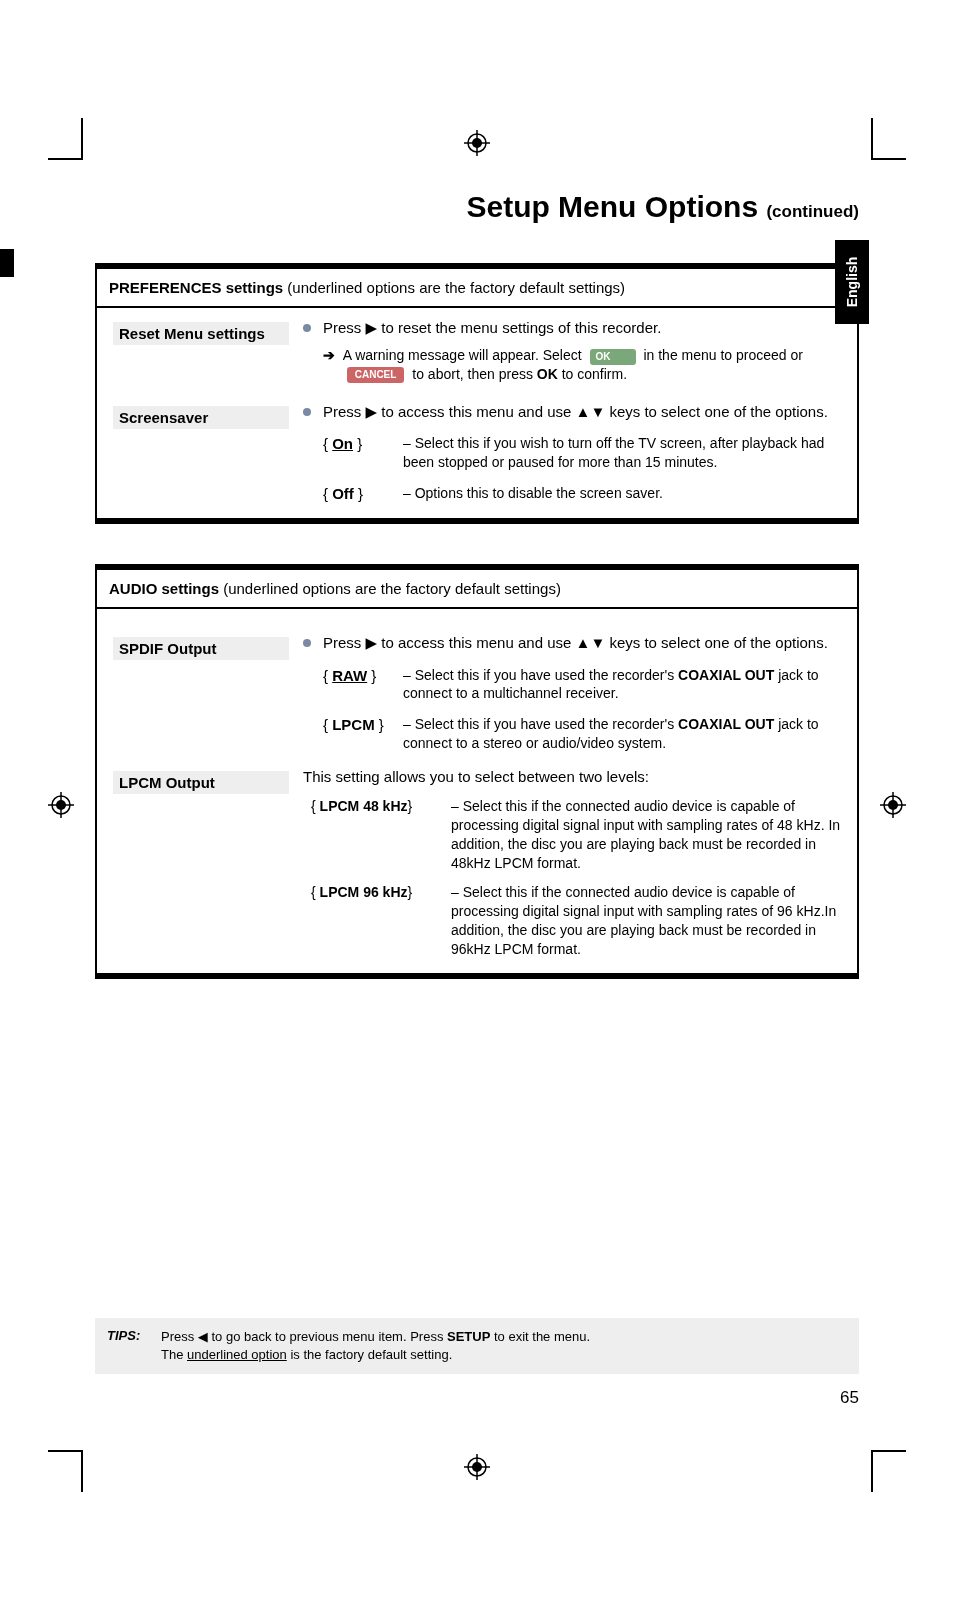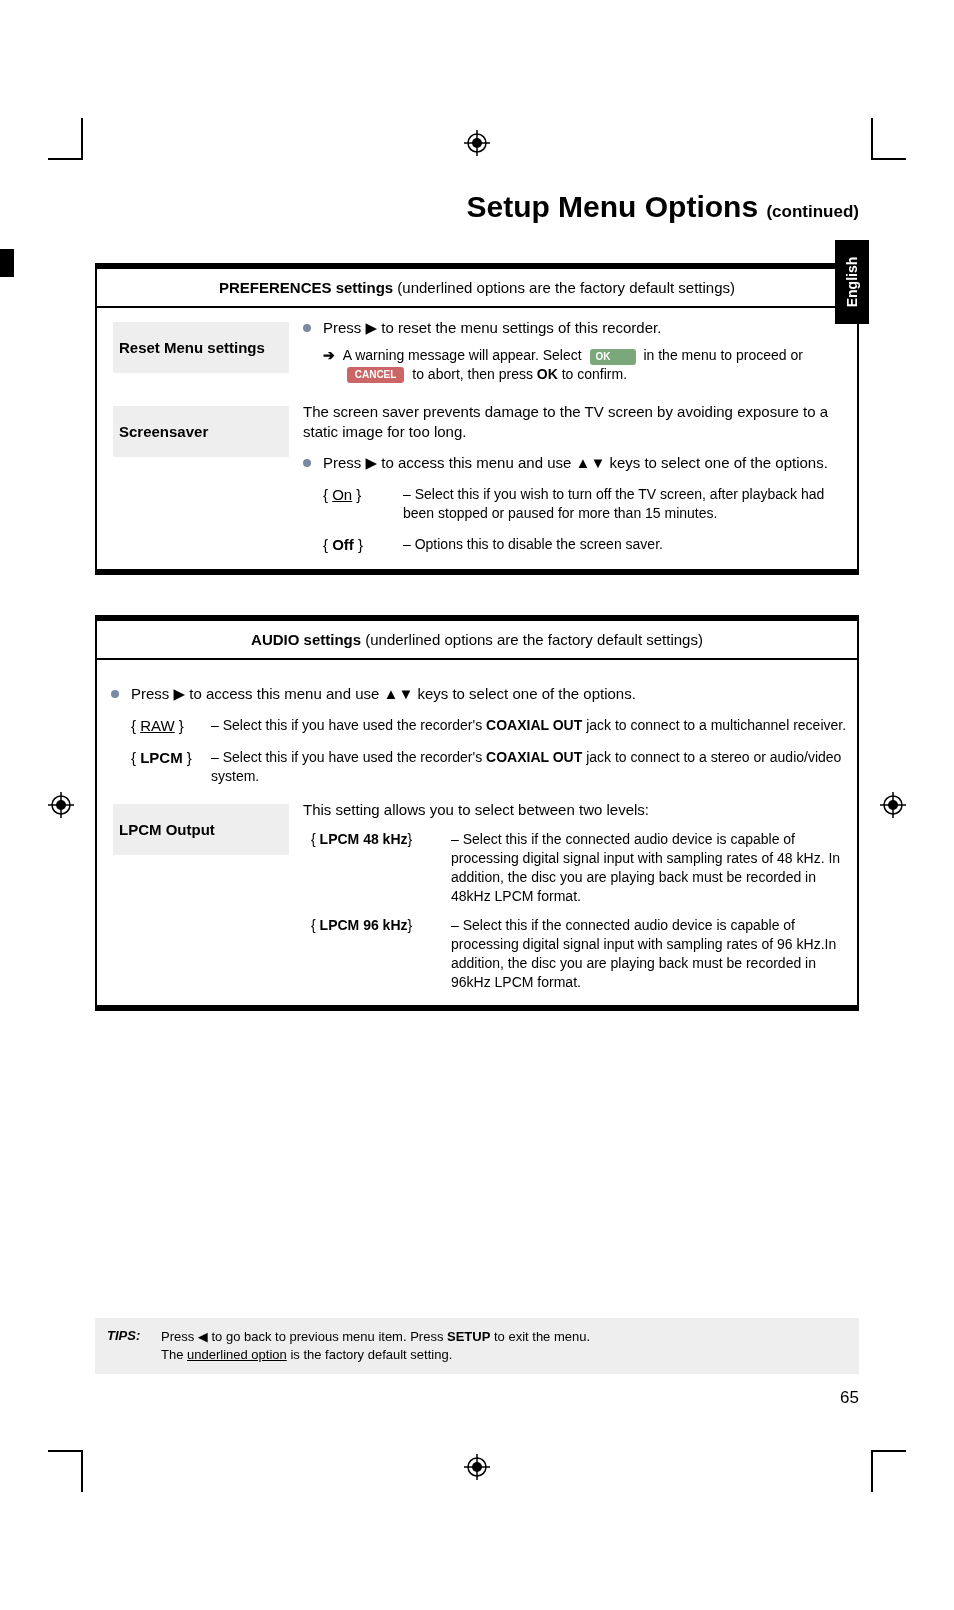--- a/index.html
+++ b/index.html
@@ -58,35 +58,34 @@
   .box {
     border: 2px solid #000;
     border-top-width: 6px;
     border-bottom-width: 6px;
     margin-bottom: 40px;
   }
   .box-header {
     padding: 10px 12px 10px 12px;
     font-size: 15px;
     border-bottom: 2px solid #000;
-    text-align: center;
   }
   .box-header b { font-weight: bold; }
   .box-body { padding: 0; }
 
   .row { display: flex; padding: 10px 10px 14px 8px; }
   .label-col {
     width: 192px; flex: 0 0 192px;
     padding: 4px 8px;
   }
   .label-col .shade {
     background: #eeeeee;
     font-weight: bold;
     font-size: 15px;
-    padding: 17px 6px;
+    padding: 3px 6px;
     display: inline-block;
     width: 100%;
   }
   .content-col { flex: 1; font-size: 15px; line-height: 1.35; padding-left: 6px; }
   .bullet-line { display: flex; margin-bottom: 8px; }
   .bullet-dot {
     width: 8px; height: 8px; border-radius: 50%;
     background: #7a8aa3; flex: 0 0 8px; margin-top: 6px; margin-right: 12px;
   }
   .arrow-line { display:flex; margin: 6px 0 0 20px; font-size:14px; }
@@ -99,21 +98,21 @@
     font-weight: bold;
     color: #fff;
     line-height: 16px;
     vertical-align: middle;
     margin: 0 4px;
   }
   .pill-ok { background: #7aa87a; min-width:46px; text-align:left; padding-left:6px;}
   .pill-cancel { background: #c66; }
   .opt-row { display:flex; margin: 12px 0 0 20px; }
   .opt-label { width: 80px; flex:0 0 80px; font-size:15px; }
-  .opt-label .ul { text-decoration: underline; font-weight:normal;text-align:center; }
+  .opt-label .ul { text-decoration: underline; font-weight:bold;text-align:center; }
   .opt-label .nl { font-weight:bold; }
   .opt-desc { flex:1; font-size:14px; }
   .intro { margin: 0 0 10px 20px; }
   .opt-row-wide { display:flex; margin: 10px 0 0 8px; font-size:14px; }
   .opt-row-wide .w-label { flex:0 0 140px; }
   .opt-row-wide .w-label b { font-weight:bold; }
   .opt-row-wide .w-desc { flex:1; }
 
   .tips-bar {
     position: absolute;
@@ -211,21 +210,20 @@
             <div>
               <span>A warning message will appear. Select </span><span class="pill pill-ok">OK</span><span> in the menu to proceed or </span><span class="pill pill-cancel">CANCEL</span><span> to abort, then press </span><b>OK</b><span> to confirm.</span>
             </div>
           </div>
         </div>
       </div>
 
       <div class="row" style="padding-top:4px">
         <div class="label-col"><div class="shade">Screensaver</div></div>
         <div class="content-col">
-          <div class="intro" style="margin-left:0">The screen saver prevents damage to the TV screen by avoiding  exposure to a static image for too long.</div>
           <div class="bullet-line">
             <div class="bullet-dot"></div>
             <div>
               <span>Press </span><span class="tri">▶</span><span> to access this menu and use </span><span class="tri">▲</span><span class="tri">▼</span><span> keys to select one of the options.</span>
             </div>
           </div>
           <div class="opt-row">
             <div class="opt-label">{ <span class="ul">On</span> }</div>
             <div class="opt-desc">– Select this if you wish to turn off the TV screen, after playback had been stopped or paused for more than 15 minutes.</div>
           </div>
@@ -239,20 +237,21 @@
     </div>
   </div>
 
   <div class="box">
     <div class="box-header">
       <b>AUDIO settings</b><span> (underlined options are the factory default settings)</span>
     </div>
     <div class="box-body">
 
       <div class="row" style="padding-top:24px">
+        <div class="label-col"><div class="shade">SPDIF Output</div></div>
         <div class="content-col">
           <div class="bullet-line">
             <div class="bullet-dot"></div>
             <div>
               <span>Press </span><span class="tri">▶</span><span> to access this menu and use </span><span class="tri">▲</span><span class="tri">▼</span><span> keys to select one of the options.</span>
             </div>
           </div>
           <div class="opt-row">
             <div class="opt-label">{ <span class="ul">RAW</span> }</div>
             <div class="opt-desc">

